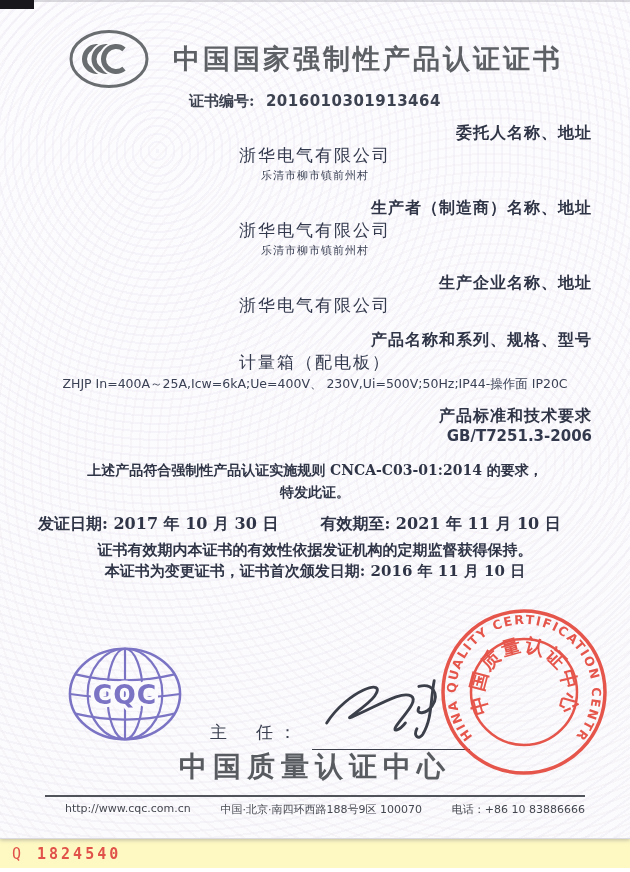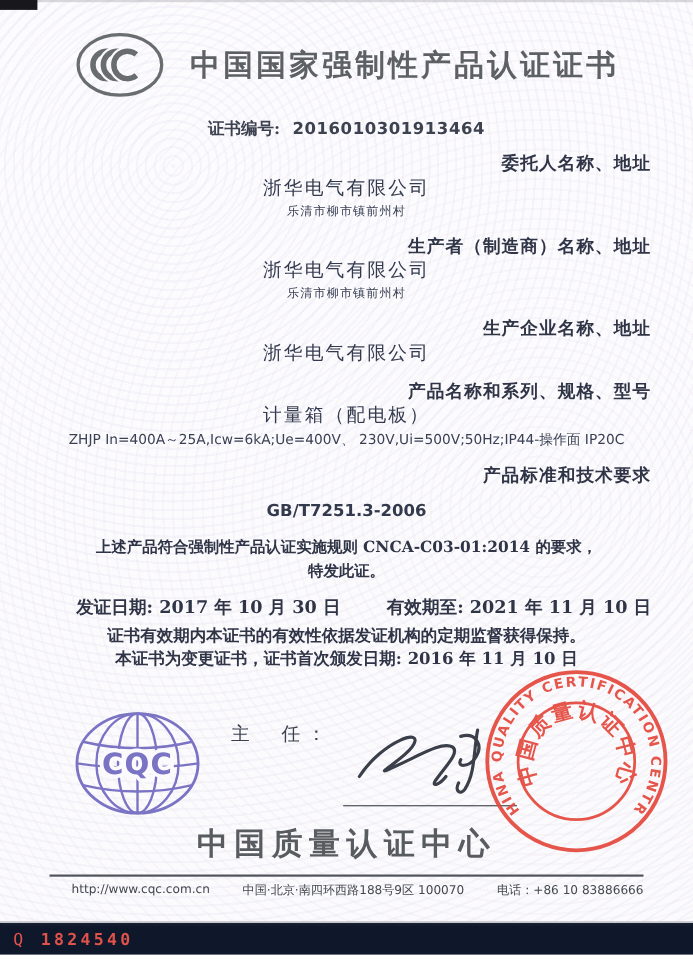--- a/index.html
+++ b/index.html
@@ -1,48 +1,48 @@
 <!DOCTYPE html>
 <html><head>
 <meta charset="utf-8">
 <style>
   html,body{margin:0;padding:0;background:#ffffff;}
-  .page{position:relative;width:630px;height:868px;background:#0f172a;overflow:hidden;
+  .page{position:relative;width:630px;height:868px;background:#fef9c3;overflow:hidden;
         font-family:"DejaVu Sans",sans-serif;}
   .paper{position:absolute;left:0;top:0;right:0;height:838px;
         background:
           repeating-radial-gradient(circle at 25% 18%, rgba(190,185,218,0.10) 0 2px, rgba(0,0,0,0) 2px 8px),
           repeating-radial-gradient(circle at 78% 55%, rgba(214,186,204,0.08) 0 2px, rgba(0,0,0,0) 2px 9px),
           linear-gradient(#fcfbfe,#fbfafc);
         border-bottom:1px solid #d9d9df;box-shadow:0 1px 4px rgba(70,70,90,0.35);}
   .artifact-topleft{position:absolute;left:0;top:0;width:34px;height:9px;background:#17171c;}
   .artifact-topedge{position:absolute;left:0;top:0;right:0;height:2px;background:rgba(60,60,70,0.18);}
 
   .cert-header{position:absolute;top:28px;left:0;right:0;display:flex;align-items:center;justify-content:center;gap:22px;}
   .cert-title{margin:0;font-size:27px;font-weight:600;color:#5d6165;letter-spacing:3px;
         font-family:"DejaVu Sans",sans-serif;}
 
   .content{position:absolute;top:92px;left:38px;right:38px;text-align:center;color:#333a4d;
         font-family:"DejaVu Serif",serif;}
-  .cert-no{font-size:15px;font-weight:bold;line-height:18px;color:#3c4250;margin-top:16px;}
+  .cert-no{font-size:15px;font-weight:bold;line-height:18px;color:#3c4250;}
   .cert-no .num{font-family:"DejaVu Sans",sans-serif;font-weight:600;margin-left:6px;letter-spacing:0.5px;}
   .sec-h{margin:12px 0 0;font-size:16px;font-weight:bold;line-height:21px;color:#2f3546;letter-spacing:1px;text-align:right;}
   .line-main{margin:0;font-size:17px;line-height:24px;letter-spacing:2px;}
   .line-sub{margin:0;font-size:11px;line-height:18px;letter-spacing:1px;color:#3a4154;}
   .line-spec{margin:0;font-size:12.5px;line-height:19px;font-family:"DejaVu Sans",sans-serif;color:#3a4154;}
-  .line-std{margin:12px;font-size:15px;line-height:21px;font-family:"DejaVu Sans",sans-serif;font-weight:600;}
+  .line-std{margin:0;font-size:15px;line-height:21px;font-family:"DejaVu Sans",sans-serif;font-weight:600;text-align:right;}
   .statement{margin:12px 0 0;font-size:14px;font-weight:bold;line-height:22px;color:#2f3546;}
   .dates{margin:10px 0 0;font-size:16px;font-weight:bold;line-height:21px;color:#2f3546;
-        display:flex;justify-content:flex-end;gap:42px;}
+        display:flex;justify-content:flex-start;gap:42px;}
   .note-maintain{margin:6px 0 0;font-size:15px;font-weight:bold;line-height:21px;color:#2f3546;}
   .note-change{margin:0;font-size:15px;font-weight:bold;line-height:21px;color:#2f3546;}
   .note-info{margin:0;font-size:12.5px;font-weight:bold;line-height:18px;color:#333a4d;}
 
   .cqc-logo{position:absolute;left:66px;top:644px;}
-  .director{position:absolute;left:210px;top:656px;display:flex;align-items:flex-start;gap:10px;}
+  .director{position:absolute;left:210px;top:673px;display:flex;align-items:flex-end;gap:10px;}
   .director-label{font-size:17px;color:#3a4050;letter-spacing:6px;font-family:"DejaVu Serif",serif;
         padding-bottom:6px;white-space:nowrap;}
   .sig-wrap{display:inline-block;border-bottom:1.5px solid #3b3f4a;padding:0 4px;}
   .seal-box{position:absolute;left:436px;top:606px;opacity:0.92;}
   .issuer{position:absolute;top:748px;left:0;right:0;margin:0;text-align:center;font-size:28px;
         font-weight:600;color:#585c60;letter-spacing:6px;font-family:"DejaVu Sans",sans-serif;}
   .divider{position:absolute;top:795px;left:45px;right:45px;border-top:2px solid #50545a;}
   .footer-row{position:absolute;top:802px;left:45px;right:45px;display:flex;justify-content:space-between;
         font-size:11px;color:#43474f;font-family:"DejaVu Sans",sans-serif;margin-left:20px;}
   .stamp{position:absolute;left:12px;bottom:5px;color:#e0524a;font-family:"DejaVu Sans Mono",monospace;

